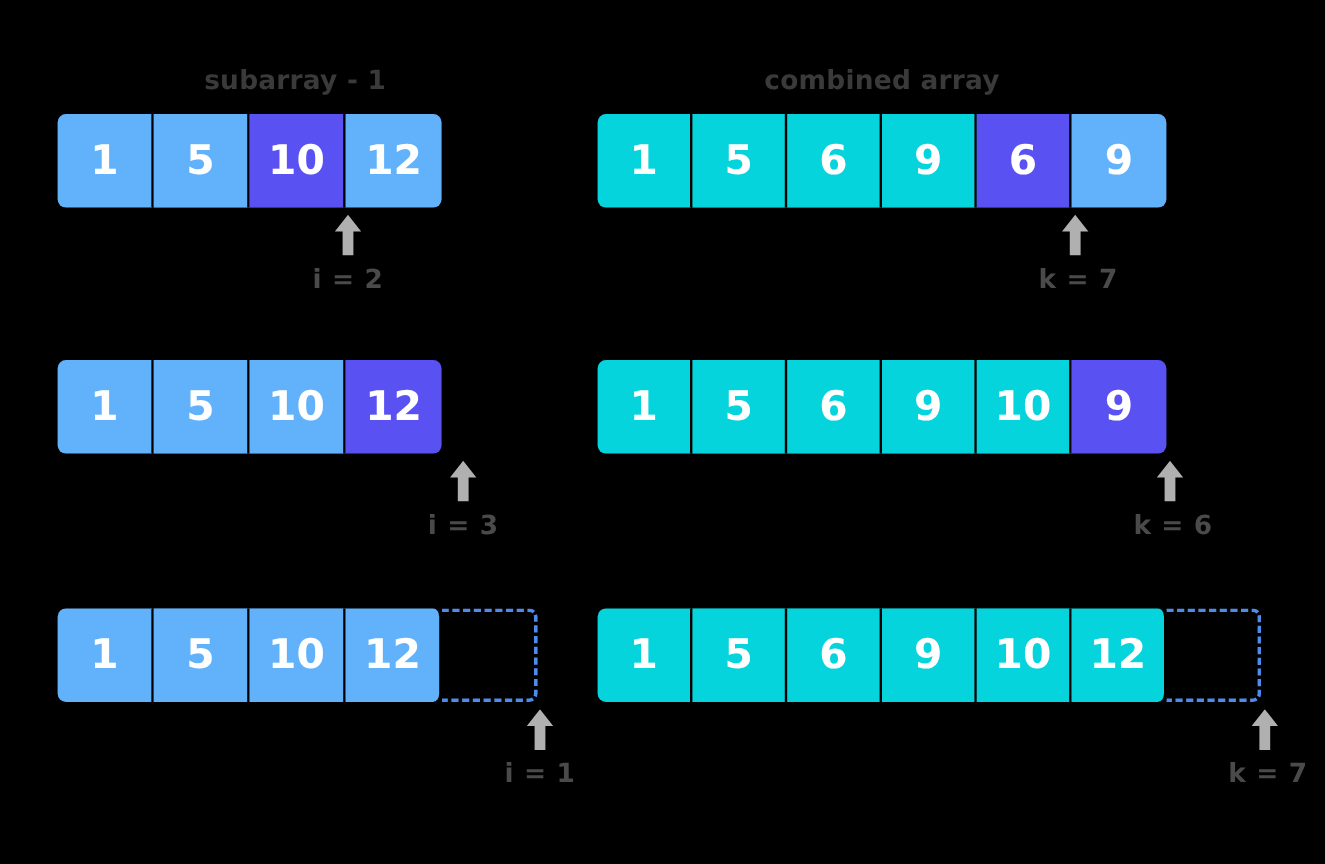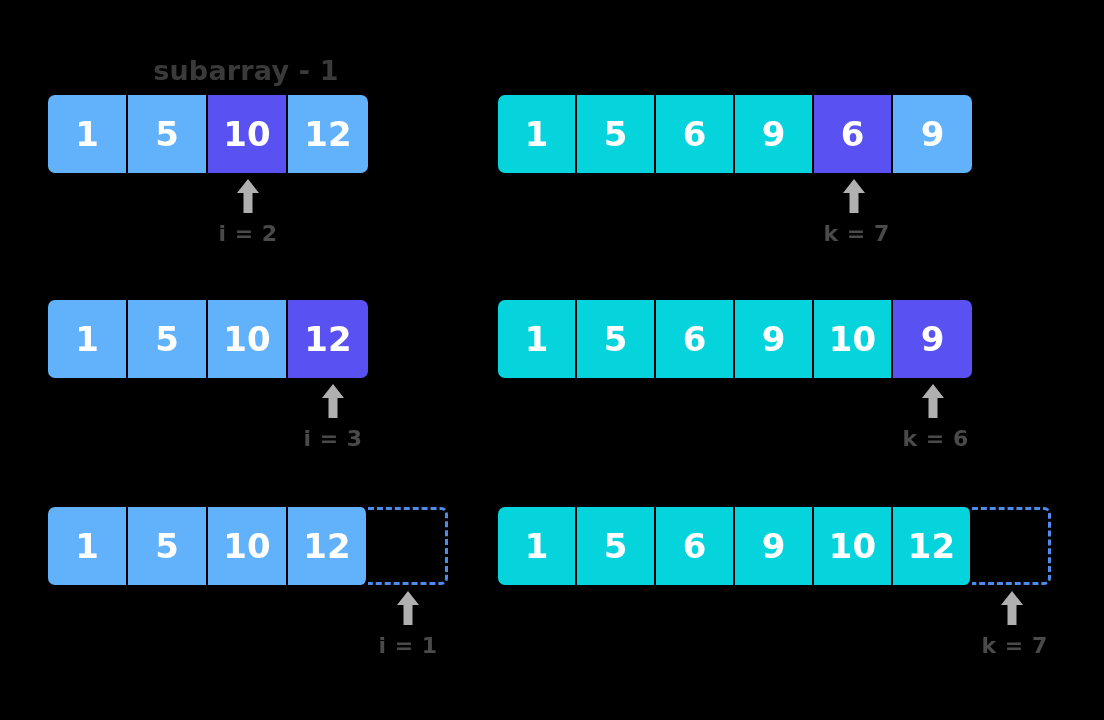--- a/index.html
+++ b/index.html
@@ -20,21 +20,21 @@
   .stage {
     position: absolute;
     left: 0; top: 0;
     width: 1104px;
     height: 720px;
   }
 
   
   .col-title {
     position: absolute;
-    font-size: 27px;
+    font-size: 22px;
     font-weight: bold;
     color: #3a3a3a;
     letter-spacing: 0.2px;
     white-space: nowrap;
     text-align: center;
   }
   #title-subarray { left: 48px;  top: 55px; width: 396px; }
   #title-combined { left: 498px; top: 55px; width: 474px; }
 
   
@@ -80,20 +80,21 @@
     border-top-right-radius: 7px;
     border-bottom-right-radius: 7px;
     color: transparent;
   }
 
   
   .pointer {
     position: absolute;
     width: 60px;
     text-align: center;
+    margin-left: 42px;
   }
   .pointer .arrow {
     display: block;
     margin: 0 auto;
     width: 26px;
     height: 34px;
   }
   .pointer .plabel {
     display: block;
     margin-top: 8px;
@@ -104,20 +105,21 @@
     letter-spacing: 0.5px;
   }
 </style>
 </head>
 <body>
 
 <div class="stage">
 
   <div class="col-title" id="title-subarray">subarray - 1</div>
 
+  <div class="col-title" id="title-combined">combined array</div>
 
   <div id="rows-host">
       <div class="array-row" style="left: 48px; top: 95px;">
         <div class="cell blue" style="width: 80px;">1</div>
         <div class="cell blue" style="width: 80px;">5</div>
         <div class="cell purple" style="width: 80px;">10</div>
         <div class="cell blue last-filled" style="width: 80px;">12</div>
       </div>
       <div class="pointer" style="left: 218px; top: 179px;">
         <svg class="arrow" viewBox="0 0 26 34">
@@ -138,21 +140,21 @@
           <path d="M13 0 L24 14 L17.5 14 L17.5 34 L8.5 34 L8.5 14 L2 14 Z" fill="#b0b0b0"></path>
         </svg>
         <span class="plabel">k = 7</span>
       </div>
       <div class="array-row" style="left: 48px; top: 300px;">
         <div class="cell blue" style="width: 80px;">1</div>
         <div class="cell blue" style="width: 80px;">5</div>
         <div class="cell blue" style="width: 80px;">10</div>
         <div class="cell purple last-filled" style="width: 80px;">12</div>
       </div>
-      <div class="pointer" style="left: 303px; top: 384px;">
+      <div class="pointer" style="left: 314px; top: 384px;">
         <svg class="arrow" viewBox="0 0 26 34">
           <path d="M13 0 L24 14 L17.5 14 L17.5 34 L8.5 34 L8.5 14 L2 14 Z" fill="#b0b0b0"></path>
         </svg>
         <span class="plabel">i = 3</span>
       </div>
       <div class="array-row" style="left: 498px; top: 300px;">
         <div class="cell cyan" style="width: 79px;">1</div>
         <div class="cell cyan" style="width: 79px;">5</div>
         <div class="cell cyan" style="width: 79px;">6</div>
         <div class="cell cyan" style="width: 79px;">9</div>

